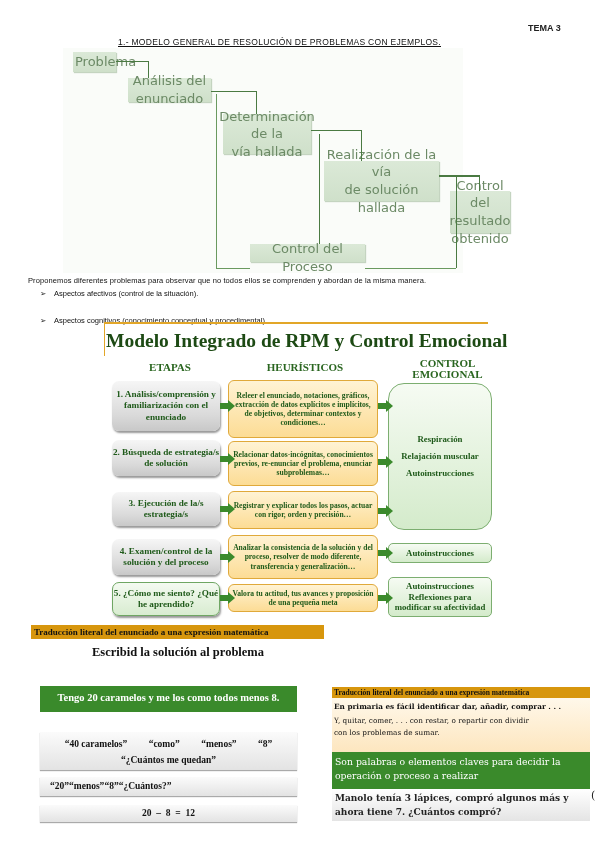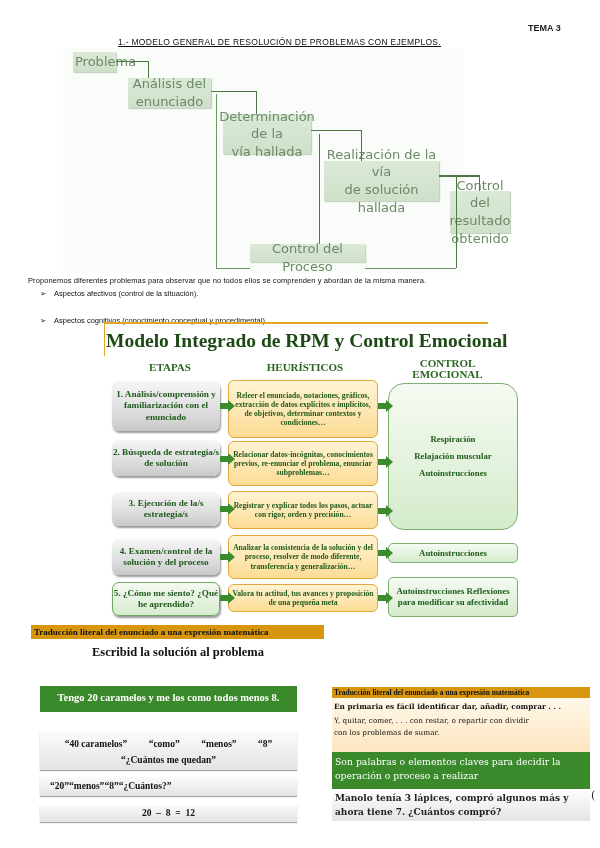--- a/index.html
+++ b/index.html
@@ -21,21 +21,21 @@
 
   
   .mi-frame { left: 104px; top: 322px; width: 384px; height: 34px; border-top: 2px solid #e2a628; border-left: 1px solid #e2a628; }
   .mi-title { left: 106px; top: 330px; font-family: "Liberation Serif", serif; font-weight: bold; font-size: 19.5px; color: #1d4a14; white-space: nowrap; }
   .col-head { font-family: "Liberation Serif", serif; font-weight: bold; color: #2a6620; font-size: 11px; text-align: center; line-height: 1.0; }
 
   .etapa { position: absolute; left: 112px; width: 108px; border-radius: 7px; font-family: "Liberation Serif", serif; font-weight: bold; color: #1f5a1a; font-size: 9.2px; text-align: center; display: flex; align-items: center; justify-content: center; line-height: 1.2; box-shadow: 1px 2px 2px #999; }
   .etapa.gray { background: linear-gradient(#f6f6f6, #d9d9d9 70%, #c8c8c8); }
   .etapa.green { background: linear-gradient(#f4faf1, #d8ecd0); border: 1px solid #6fa663; }
   .heur { position: absolute; left: 228px; width: 150px; border-radius: 6px; background: linear-gradient(#fff3d4, #fcdc95); border: 1px solid #e0a93a; font-family: "Liberation Serif", serif; font-weight: bold; color: #1f5a1a; font-size: 7.6px; text-align: center; display: flex; align-items: center; justify-content: center; line-height: 1.2; padding: 0 3px; }
-  .ctrl { position: absolute; left: 388px; width: 130px; background: linear-gradient(#f6fbf3, #d4ebcb); border: 1px solid #7cae70; font-family: "Liberation Serif", serif; font-weight: bold; color: #1f5a1a; font-size: 8.8px; text-align: center; display: flex; align-items: center; justify-content: center; line-height: 1.25; }
+  .ctrl { position: absolute; left: 388px; width: 104px; background: linear-gradient(#f6fbf3, #d4ebcb); border: 1px solid #7cae70; font-family: "Liberation Serif", serif; font-weight: bold; color: #1f5a1a; font-size: 8.8px; text-align: center; display: flex; align-items: center; justify-content: center; line-height: 1.25; }
   .ctrl.big { border-radius: 16px; flex-direction: column; }
   .ctrl.big span { display: block; margin: 3px 0; }
   .ctrl.small { border-radius: 5px; }
   .garrow { position: absolute; width: 0; height: 0; }
   .garrow .shaft { position: absolute; left: 0; top: -3px; width: 9px; height: 6px; background: #3b8a2c; }
   .garrow .head { position: absolute; left: 8px; top: -6px; width: 0; height: 0; border-top: 6px solid transparent; border-bottom: 6px solid transparent; border-left: 7px solid #3b8a2c; }
 
   .trad-bar { left: 31px; top: 625px; width: 293px; height: 14px; background: #d7960d; font-family: "Liberation Serif", serif; font-weight: bold; font-size: 9px; color: #111; padding-left: 3px; line-height: 14px; white-space: nowrap; overflow: hidden; }
   .escribid { left: 92px; top: 645px; font-family: "Liberation Serif", serif; font-weight: bold; font-size: 12.5px; color: #111; }
 
@@ -55,21 +55,21 @@
 </head>
 <body>
 
 <div class="abs tema">TEMA 3</div>
 <div class="abs main-title">1.- MODELO GENERAL DE RESOLUCIÓN DE PROBLEMAS CON EJEMPLOS.</div>
 
 <div class="abs flow">
   <div class="fbox" style="left:10px;top:4px;width:43px;height:20px;justify-content:flex-start;padding-left:2px;">
       <span>Problema</span>
     </div>
-  <div class="fbox" style="left:65px;top:30px;width:83px;height:30px;">
+  <div class="fbox" style="left:65px;top:30px;width:83px;height:24px;">
       <span style="white-space:pre-line">Análisis del
 enunciado</span>
     </div>
   <div class="fbox" style="left:160px;top:66px;width:88px;height:40px;">
       <span style="white-space:pre-line">Determinación de la
 vía hallada</span>
     </div>
   <div class="fbox" style="left:261px;top:113px;width:115px;height:40px;">
       <span style="white-space:pre-line">Realización de la vía
 de solución hallada</span>

